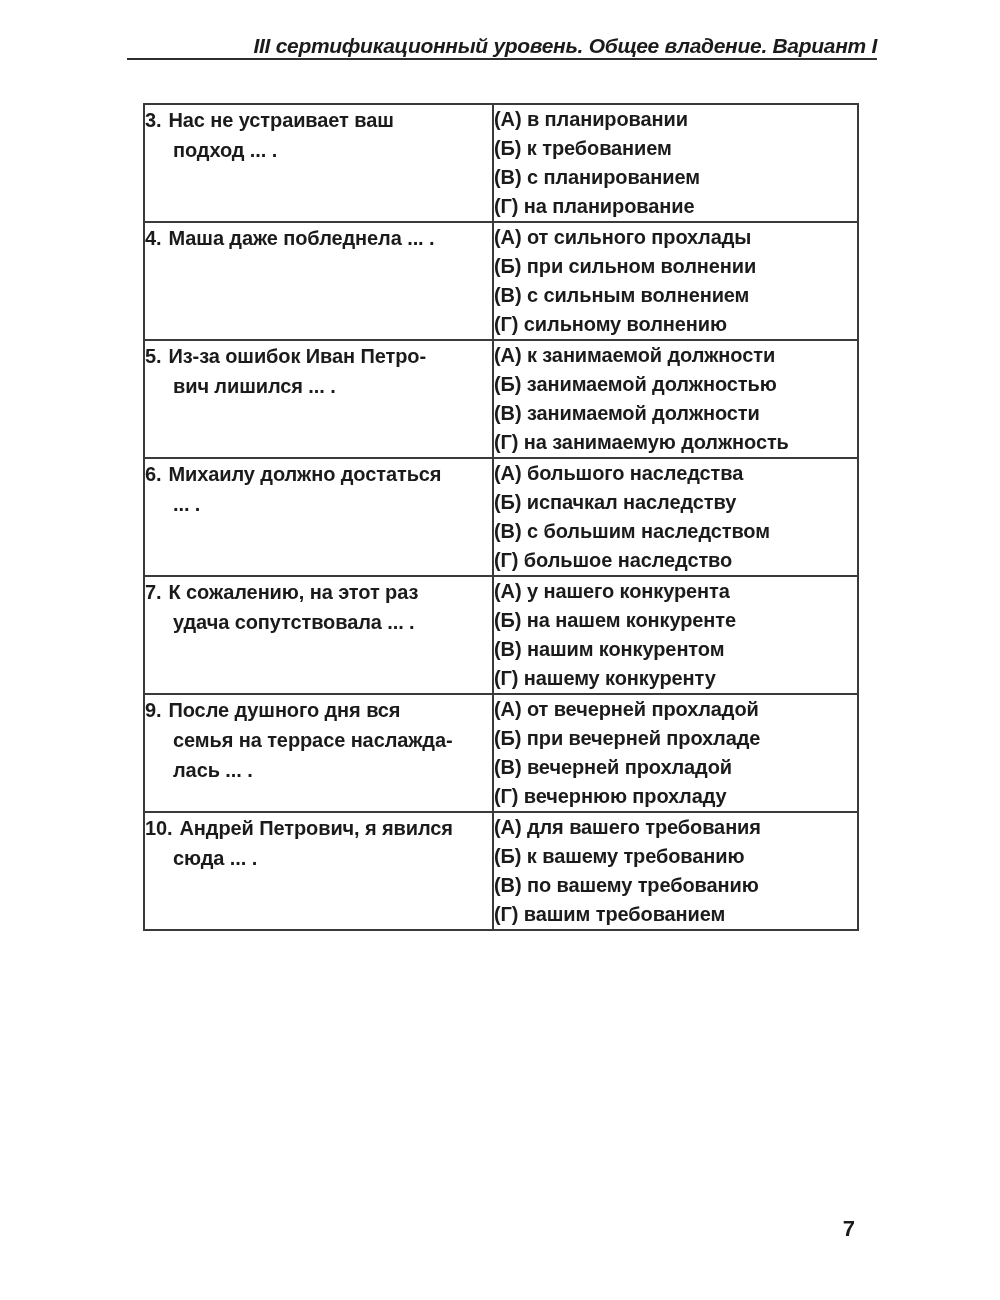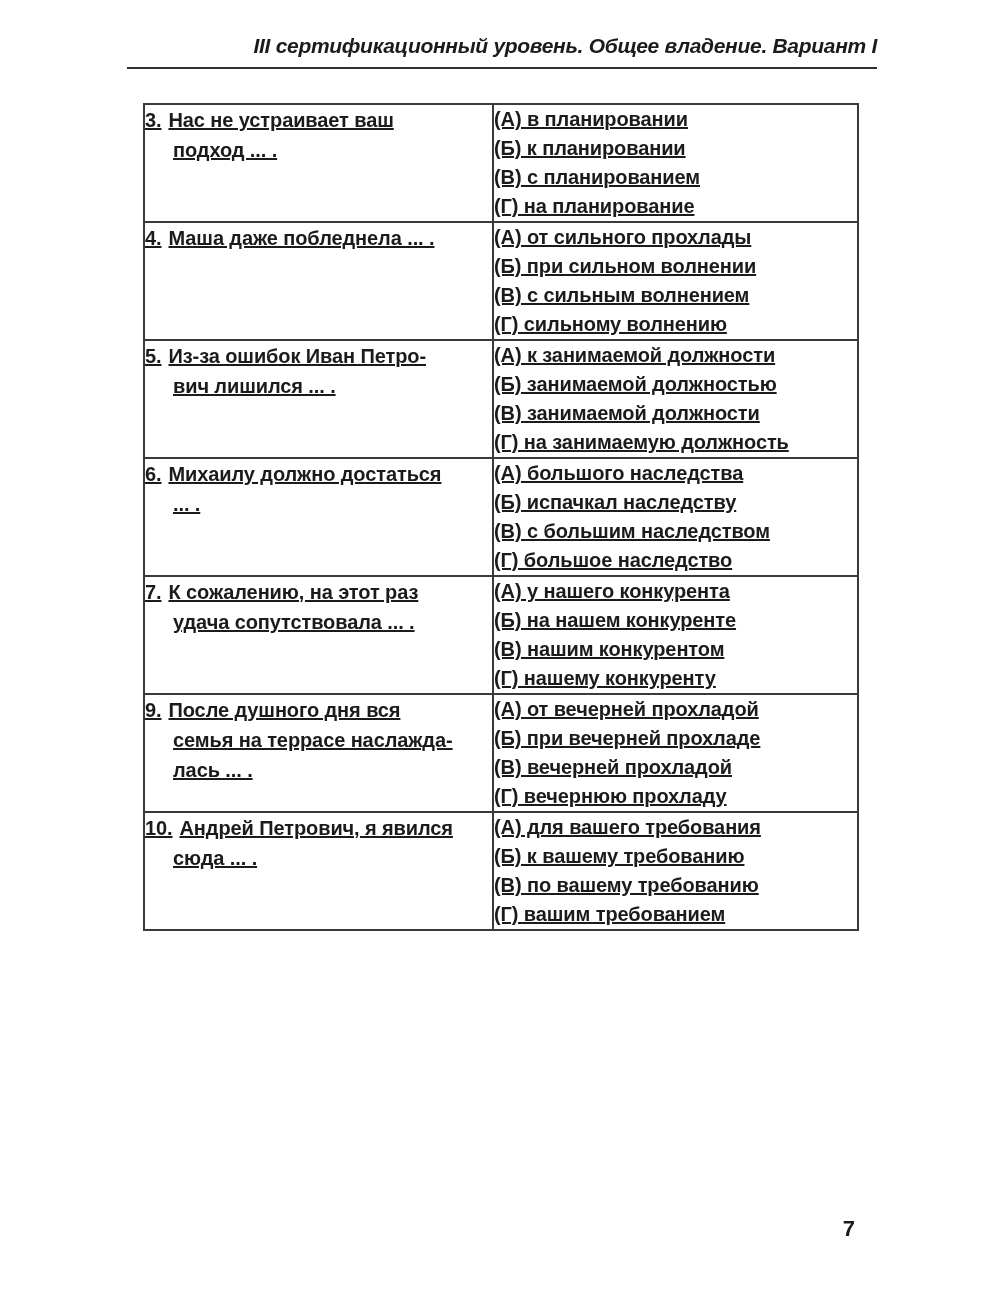--- a/index.html
+++ b/index.html
@@ -18,39 +18,37 @@
   .page-header {
     position: absolute;
     left: 127px;
     top: 34px;
     width: 750px;
     text-align: right;
     font-style: italic;
     font-weight: bold;
     font-size: 21px;
     letter-spacing: -0.3px;
-    padding-bottom: 9px;
     border-bottom: 2px solid #2e2e2e;
   }
   table.exam-table {
     position: absolute;
     left: 143px;
     top: 103px;
     width: 716px;
     border-collapse: collapse;
     table-layout: fixed;
     font-weight: bold;
     font-size: 20px;
     letter-spacing: -0.1px;
   }
   table.exam-table td {
     border: 2px solid #3a3a3a;
     vertical-align: top;
     padding: 0;
-    text-decoration: underline;
   }
   td.q-cell {
     width: 347px;
     padding: 12px 10px 10px 9px;
   }
   td.opt-cell {
     padding: 12px 6px 10px 14px;
     border-radius: 29px;
   }
   .q {
@@ -86,21 +84,21 @@
 
 <table class="exam-table">
   <tbody>
     <tr>
       <td class="q-cell">
         <div class="q"><span class="q-label">3.</span><span class="q-body">Нас не устраивает ваш
 подход ... .</span></div>
       </td>
       <td class="opt-cell">
         <div class="opt">(А) в планировании</div>
-        <div class="opt">(Б) к планировании</div>
+        <div class="opt">(Б) к требованием</div>
         <div class="opt">(В) с планированием</div>
         <div class="opt">(Г) на планирование</div>
       </td>
     </tr>
     <tr>
       <td class="q-cell">
         <div class="q"><span class="q-label">4.</span><span class="q-body">Маша даже побледнела ... .</span></div>
       </td>
       <td class="opt-cell">
         <div class="opt">(А) от сильного прохлады</div>

